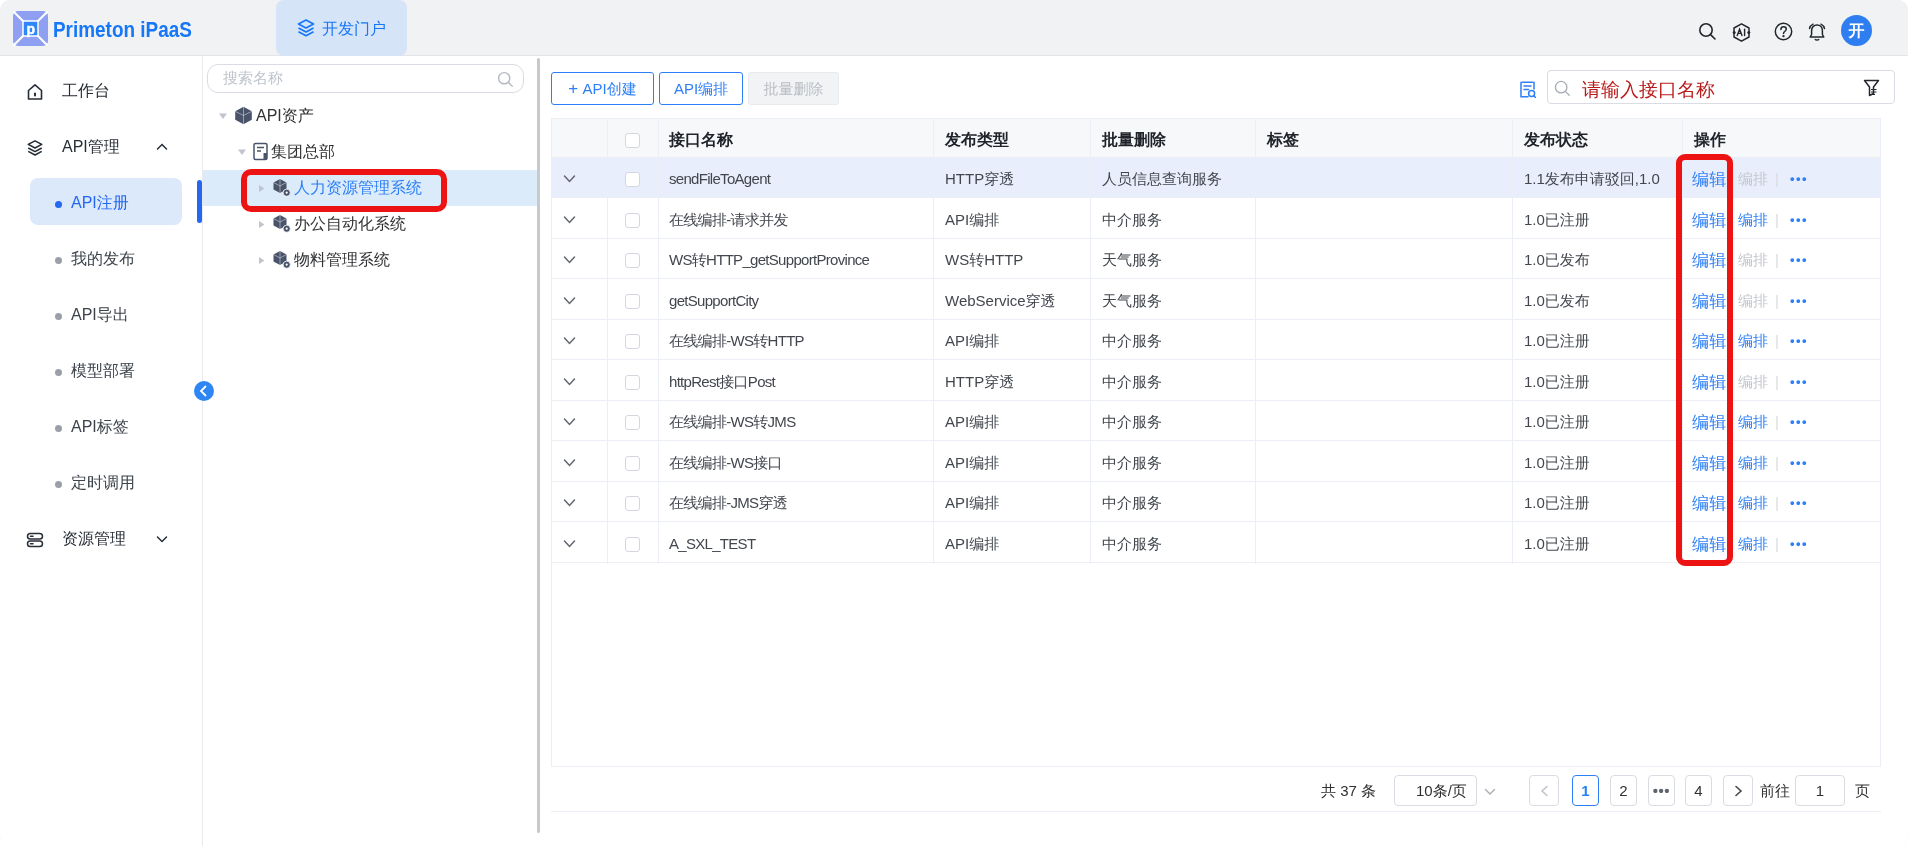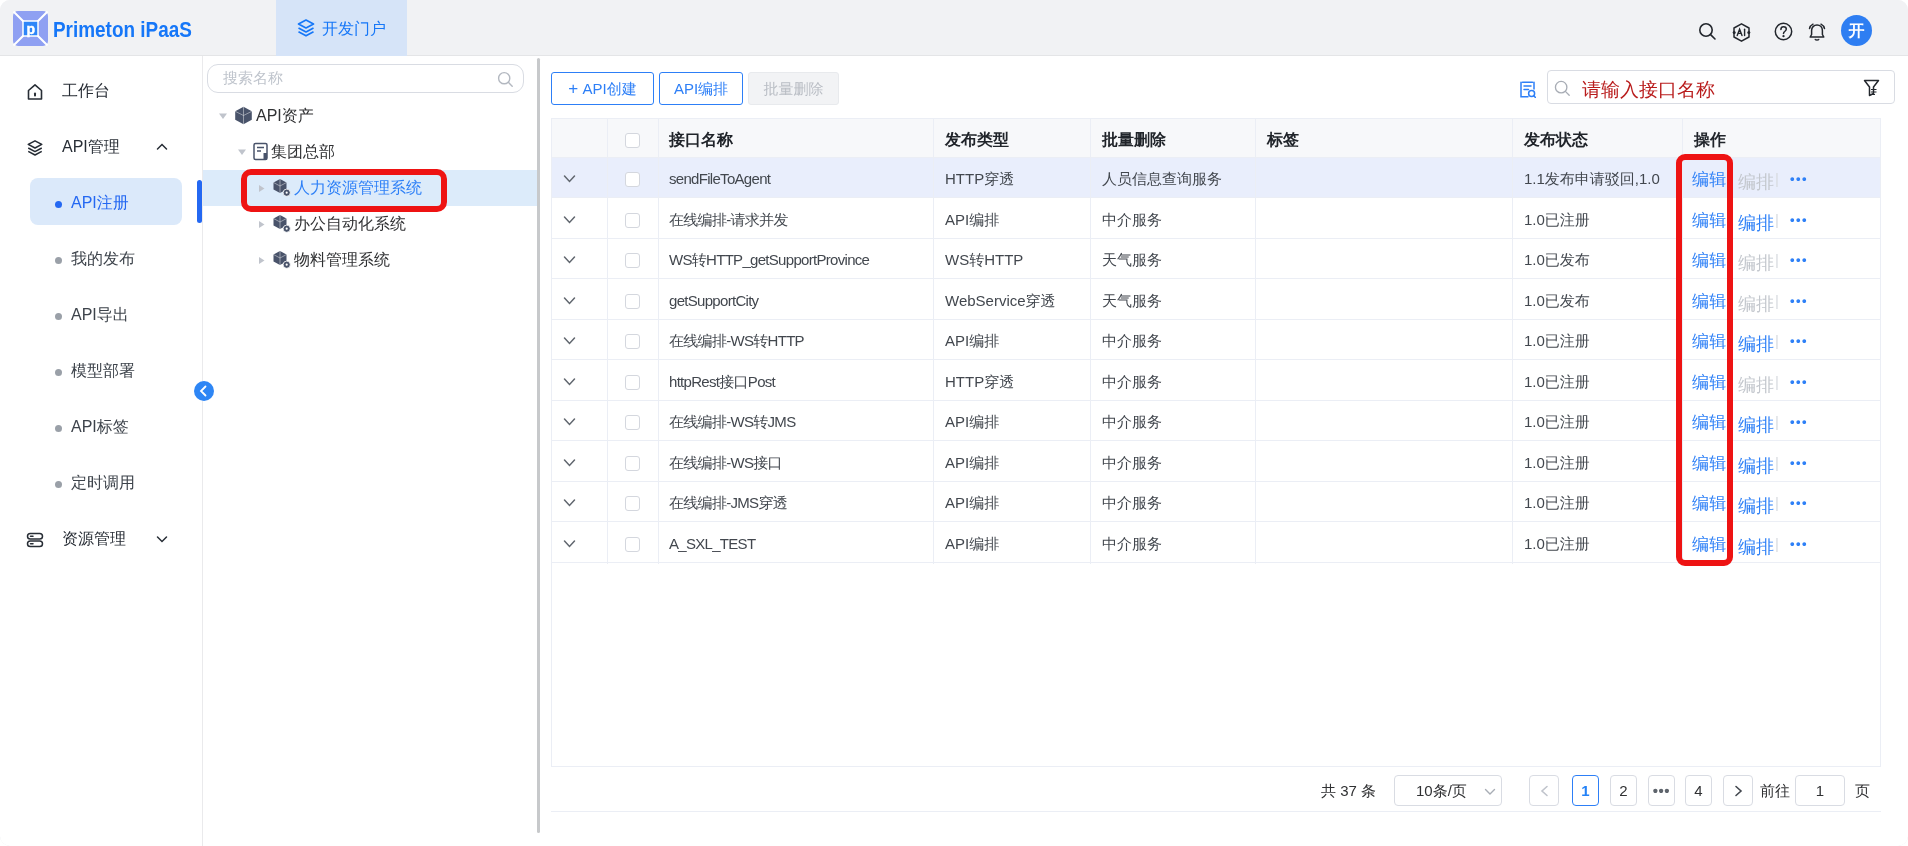--- a/index.html
+++ b/index.html
@@ -3,21 +3,21 @@
 <meta charset="utf-8">
 <style>
 * { margin:0; padding:0; box-sizing:border-box; }
 html,body { width:1908px; height:846px; background:#fff; font-family:"Liberation Sans",sans-serif; overflow:hidden; }
 .abs { position:absolute; }
 #app { position:absolute; left:0; top:0; width:1908px; height:846px; background:#f1f2f4; border-radius:10px; overflow:hidden; }
 
 #topbar { position:absolute; left:0; top:0; width:1908px; height:56px; background:#f1f2f4; }
 #logo { position:absolute; left:13px; top:11px; }
 #brand { position:absolute; left:53px; top:17px; font-size:22px; font-weight:bold; color:#1677f8; transform:scaleX(0.86); transform-origin:left center; white-space:nowrap; }
-#tab { position:absolute; left:276px; top:0; width:131px; height:56px; background:#d6e4f8; color:#1677f8; font-size:16px; }
+#tab { position:absolute; left:276px; top:0; width:131px; height:56px; background:#d6e4f8; color:#1677f8; font-size:16px;border-radius:8px; }
 #tab .txt { position:absolute; left:46px; top:19px; }
 #tab svg { position:absolute; left:20px; top:18px; }
 .topico { position:absolute; top:22px; }
 #avatar { position:absolute; left:1841px; top:15px; width:31px; height:31px; border-radius:50%; background:#2e7ef2; color:#fff; font-size:16px; font-weight:bold; text-align:center; line-height:31px; }
 
 #content { position:absolute; left:0; top:56px; width:1908px; height:790px; background:#fff; border-radius:10px; }
 
 #menu { position:absolute; left:0; top:56px; width:202px; height:790px; background:#fff; border-radius:0 0 0 13px; }
 #vdiv { position:absolute; left:202px; top:56px; width:1px; height:790px; background:#eaeaec; }
 .mitem { position:absolute; left:0; width:202px; height:56px; font-size:16px; color:#272d35; }
@@ -52,21 +52,21 @@
 #searchbox .fun { position:absolute; right:14px; top:8px; }
 
 #tablewrap { position:absolute; left:9px; top:62px; width:1330px; height:694px; border:1px solid #ebeef5; }
 .th { position:absolute; top:0; height:39px; background:#f7f8fa; border-bottom:1px solid #ebeef5; }
 .htx { font-size:16px; font-weight:bold; color:#20242a; }
 .row { position:absolute; width:1328px; height:40px; border-bottom:1px solid #ebeef5; background:#fff; }
 .row.hl { background:#e9eefc; }
 .ctx { position:absolute; top:12px; font-size:15px; color:#42474e; }
 .vline { position:absolute; top:0; width:1px; background:#ebeef5; }
 .cb { position:absolute; width:15px; height:15px; border:1px solid #d4d7de; border-radius:3px; background:#fff; }
-.ops { font-size:18px; }
+.ops { font-size:15px; }
 .lk { color:#2e80f7; }
 .lkd { color:#c3c7cd; }
 .sep { color:#d8dbe0; }
 
 #pagestrip { position:absolute; left:9px; top:710px; width:1330px; height:46px; border-top:1px solid #ebeef5; border-bottom:1px solid #ebeef5; background:#fff; }
 .pg { position:absolute; top:8px; height:31px; border:1px solid #d9dce3; border-radius:4px; background:#fff; font-size:15px; color:#303133; text-align:center; line-height:29px; }
 
 .redbox { position:absolute; border:6px solid #ee1313; border-radius:10px; z-index:50; }
 </style>
 </head>
@@ -434,21 +434,21 @@
       <div class="vline" style="left:54.5px;height:445px"></div>
       <div class="vline" style="left:105.5px;height:445px"></div>
       <div class="vline" style="left:381px;height:445px"></div>
       <div class="vline" style="left:538px;height:445px"></div>
       <div class="vline" style="left:703px;height:445px"></div>
       <div class="vline" style="left:960px;height:445px"></div>
       <div class="vline" style="left:1130px;height:445px"></div>
     </div>
     <div id="pagestrip">
       <span class="abs" style="left:770px;top:15px;font-size:15px;color:#303133">共 37 条</span>
-      <div class="pg" style="left:843px;width:108px;text-align:left"><span style="margin-left:21px">10条/页</span><svg class="abs" style="left:89px;top:12px" width="12" height="8" viewBox="0 0 12 8" fill="none" stroke="#a8adb5" stroke-width="1.4" stroke-linecap="round">
+      <div class="pg" style="left:843px;width:83px;text-align:left"><span style="margin-left:21px">10条/页</span><svg class="abs" style="left:89px;top:12px" width="12" height="8" viewBox="0 0 12 8" fill="none" stroke="#a8adb5" stroke-width="1.4" stroke-linecap="round">
             <path d="M1.5 1.5 L6 6 L10.5 1.5"></path>
           </svg></div>
       <div class="pg" style="left:978px;width:30px;color:#c0c4cc"><svg width="9" height="12" viewBox="0 0 9 12" fill="none" stroke="#c0c4cc" stroke-width="1.6" stroke-linecap="round" style="margin-top:9px">
             <path d="M7 1.5 L2 6 L7 10.5"></path>
           </svg></div>
       <div class="pg" style="left:1021px;width:27px;border-color:#2d7ff7;color:#2382f7;font-weight:bold">1</div>
       <div class="pg" style="left:1059px;width:27px">2</div>
       <div class="pg" style="left:1097px;width:27px;font-weight:bold;color:#5e646c;letter-spacing:0.5px">•••</div>
       <div class="pg" style="left:1134px;width:27px">4</div>
       <div class="pg" style="left:1172px;width:30px"><svg width="9" height="12" viewBox="0 0 9 12" fill="none" stroke="#43484f" stroke-width="1.6" stroke-linecap="round" style="margin-top:9px">

